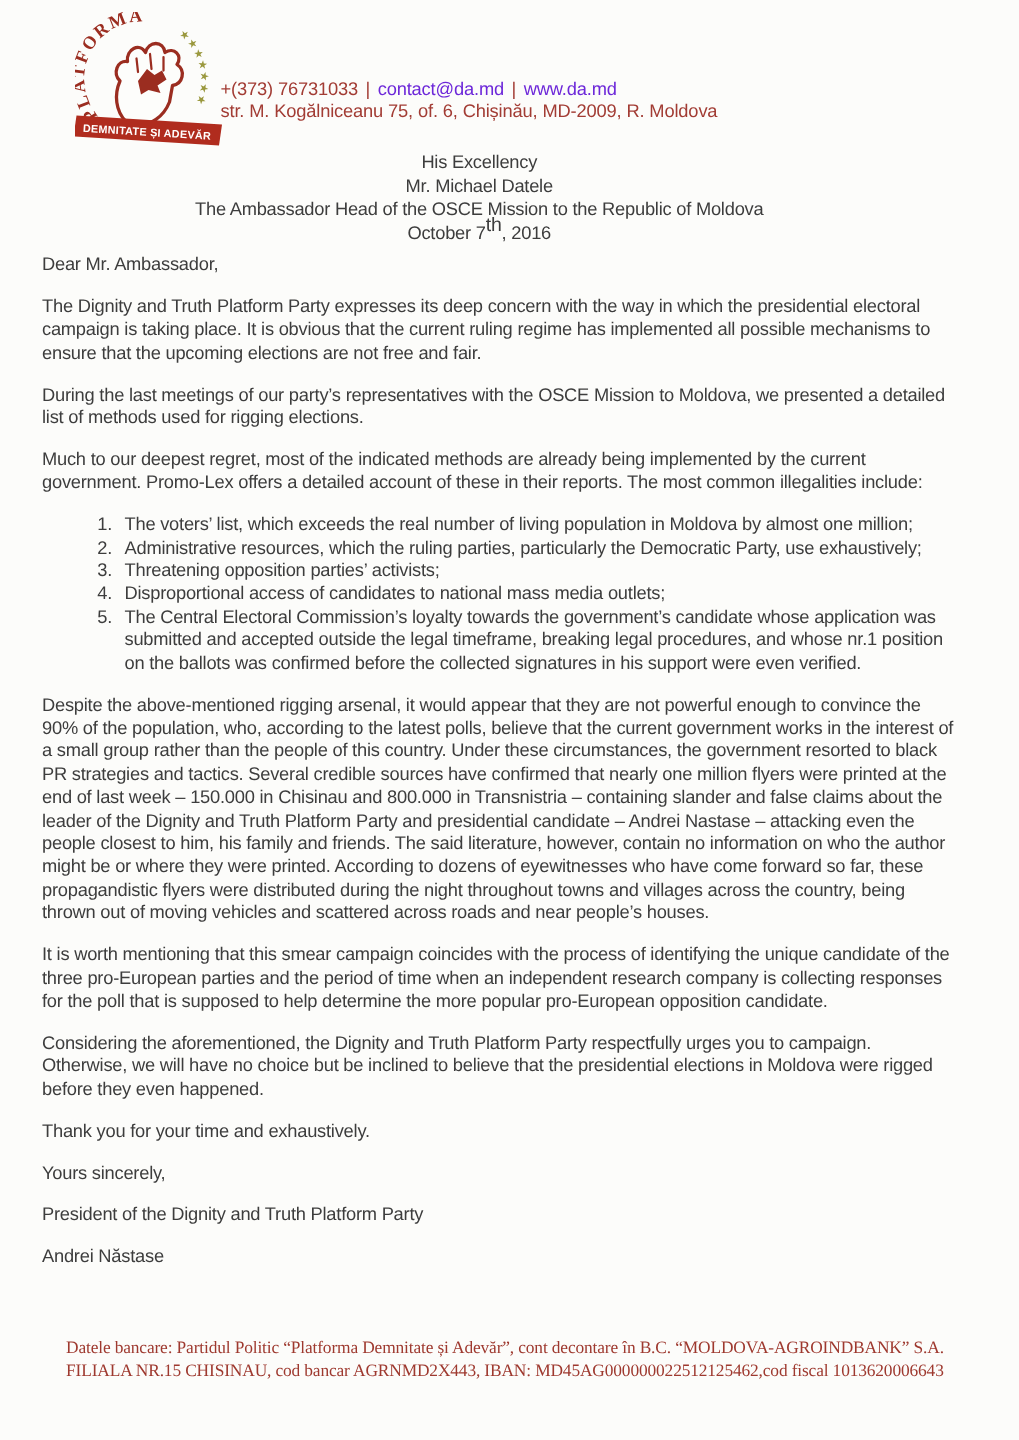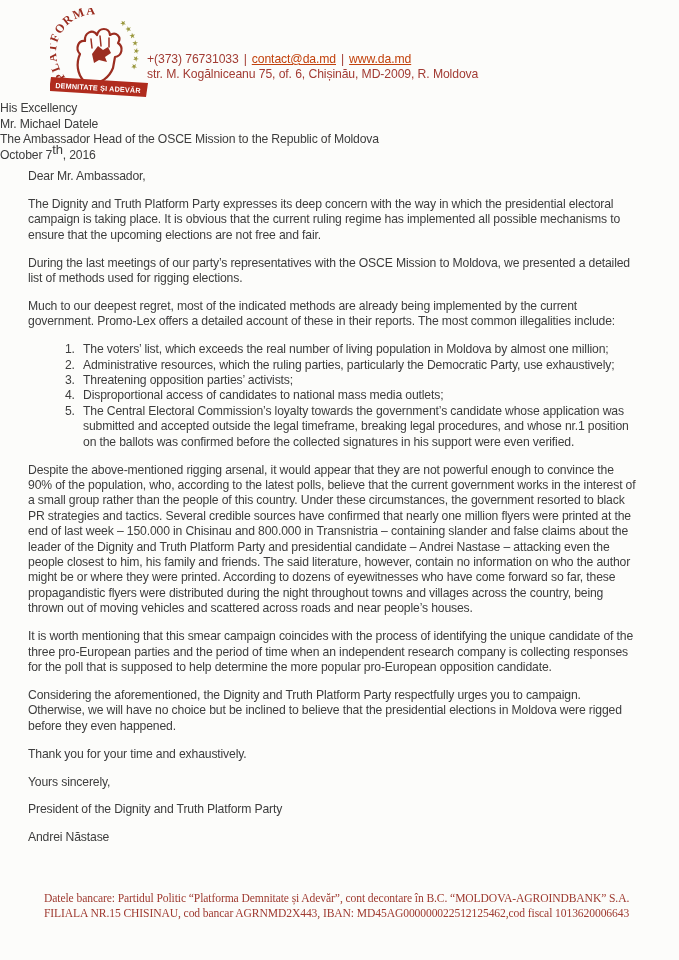--- a/index.html
+++ b/index.html
@@ -15,26 +15,26 @@
   }
 
   
   .letterhead { position: relative; height: 92px; }
   .logo-svg { position: absolute; left: 50px; top: 8px; }
   .contact-block {
     position: absolute; left: 147px; top: 52px;
     font-size: 12.2px; line-height: 15px;
     color: #a23c34; letter-spacing: -0.1px; white-space: nowrap;
   }
-  .contact-block a { color: #c2410c; text-decoration: underline; cursor: pointer; }
+  .contact-block a { color: #6d28d9; cursor: pointer; }
   .contact-sep { margin: 0 5px; }
 
   
   .recipient {
-    text-align: left;
+    text-align: center;
     padding-right: 40px;
     margin-top: 9px;
     font-size: 12.2px;
     line-height: 15.5px;
     letter-spacing: -0.15px;
   }
   .recipient sup { font-size: 13px; line-height: 0; }
 
   
   .letter-body {

